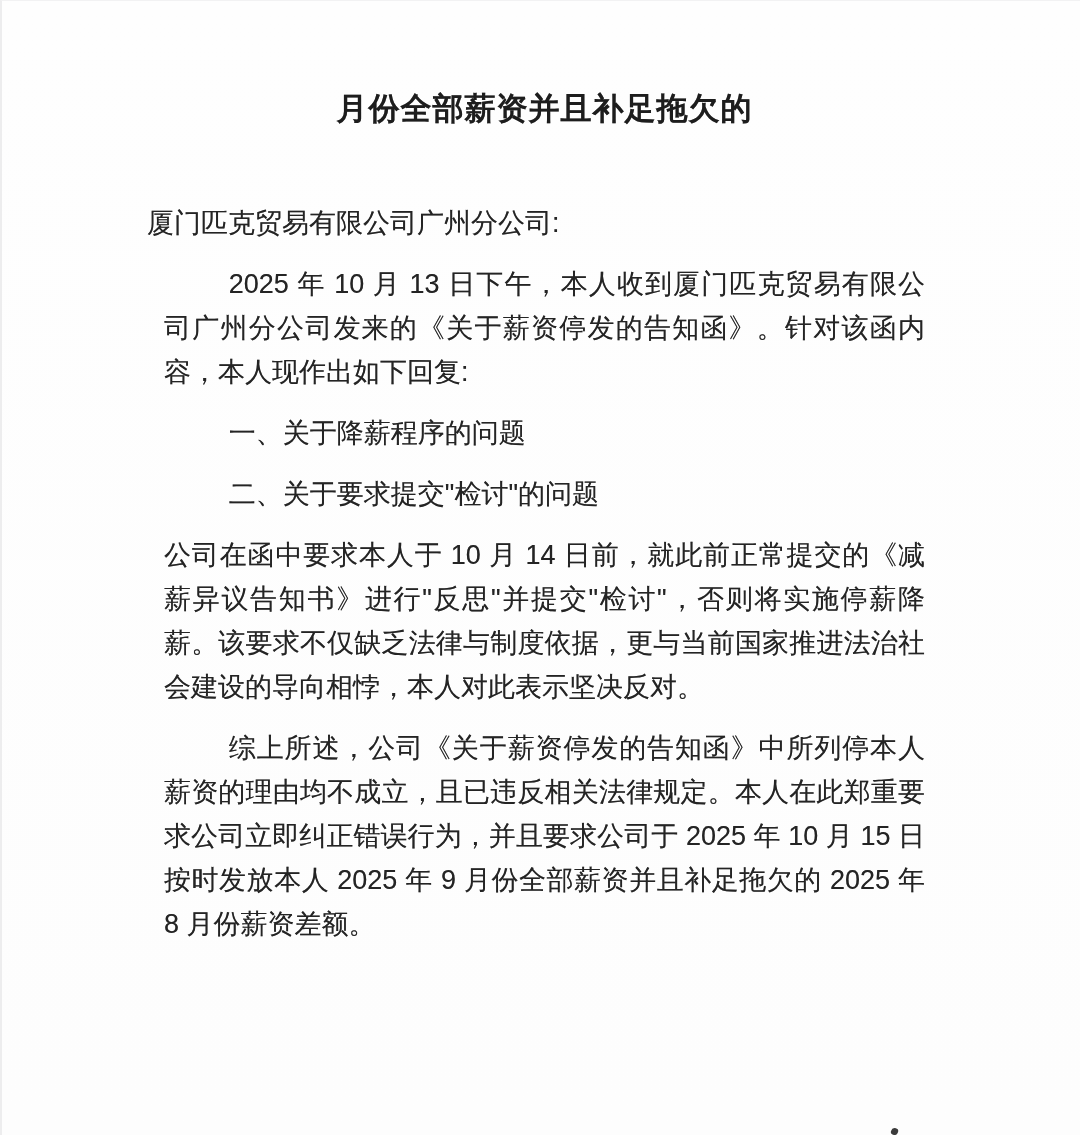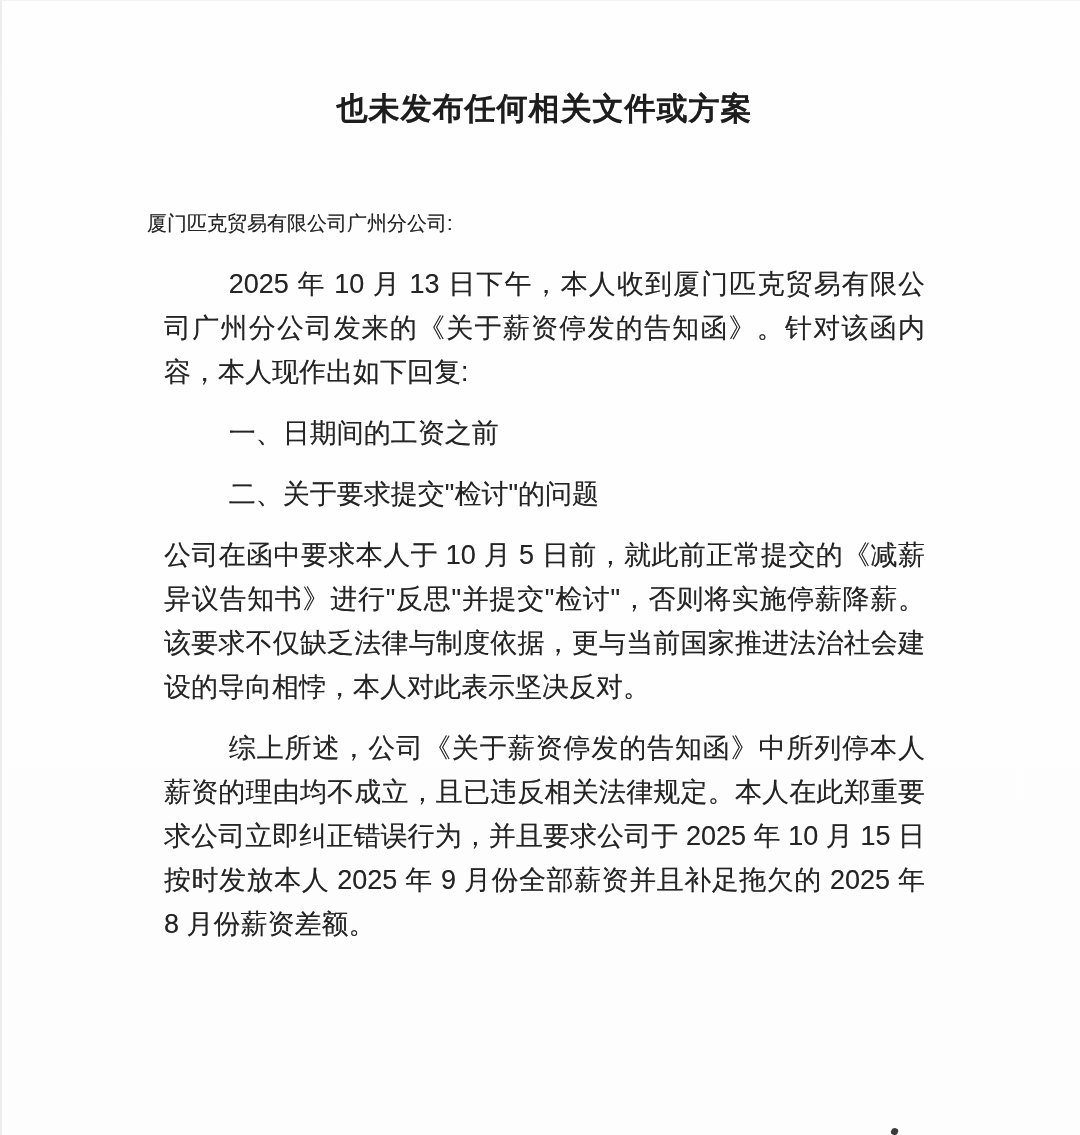--- a/index.html
+++ b/index.html
@@ -35,21 +35,21 @@
     font-size: 31px;
     font-weight: 700;
     line-height: 44px;
     text-align: center;
     letter-spacing: 1px;
     color: #1d1d1d;
     text-shadow: 0 0 0.5px rgba(25,25,25,0.55);
   }
   .salutation {
     margin: 70px 0 0 0;
-    font-size: 20px;
+    font-size: 27px;
     line-height: 44px;
     text-shadow: 0 0 0.5px rgba(25,25,25,0.45);
   }
   .para {
     margin: 17px;
     font-size: 27px;
     line-height: 44px;
     text-align: justify;
     text-shadow: 0 0 0.5px rgba(25,25,25,0.45);
   }
@@ -65,24 +65,24 @@
     background: #3b3b3b;
     border-radius: 60% 40% 55% 45%;
     transform: rotate(18deg);
   }
 </style>
 </head>
 <body>
 
 <div class="page">
   <div class="content">
-    <h1 class="doc-title">也未发布任何相关文件或方案</h1>
+    <h1 class="doc-title">月份全部薪资并且补足拖欠的</h1>
     <p class="salutation">厦门匹克贸易有限公司广州分公司:</p>
     <div id="paragraphs">
         <p class="para indent">2025 年 10 月 13 日下午，本人收到厦门匹克贸易有限公司广州分公司发来的《关于薪资停发的告知函》。针对该函内容，本人现作出如下回复:</p>
-        <p class="para indent">一、日期间的工资之前</p>
+        <p class="para indent">一、关于降薪程序的问题</p>
         <p class="para indent">二、关于要求提交"检讨"的问题</p>
-        <p class="para">公司在函中要求本人于 10 月 5 日前，就此前正常提交的《减薪异议告知书》进行"反思"并提交"检讨"，否则将实施停薪降薪。该要求不仅缺乏法律与制度依据，更与当前国家推进法治社会建设的导向相悖，本人对此表示坚决反对。</p>
+        <p class="para">公司在函中要求本人于 10 月 14 日前，就此前正常提交的《减薪异议告知书》进行"反思"并提交"检讨"，否则将实施停薪降薪。该要求不仅缺乏法律与制度依据，更与当前国家推进法治社会建设的导向相悖，本人对此表示坚决反对。</p>
         <p class="para indent">综上所述，公司《关于薪资停发的告知函》中所列停本人薪资的理由均不成立，且已违反相关法律规定。本人在此郑重要求公司立即纠正错误行为，并且要求公司于 2025 年 10 月 15 日按时发放本人 2025 年 9 月份全部薪资并且补足拖欠的 2025 年 8 月份薪资差额。</p>
       </div>
   </div>
   <div class="ink-speck"></div>
 </div>
 
 </body></html>

